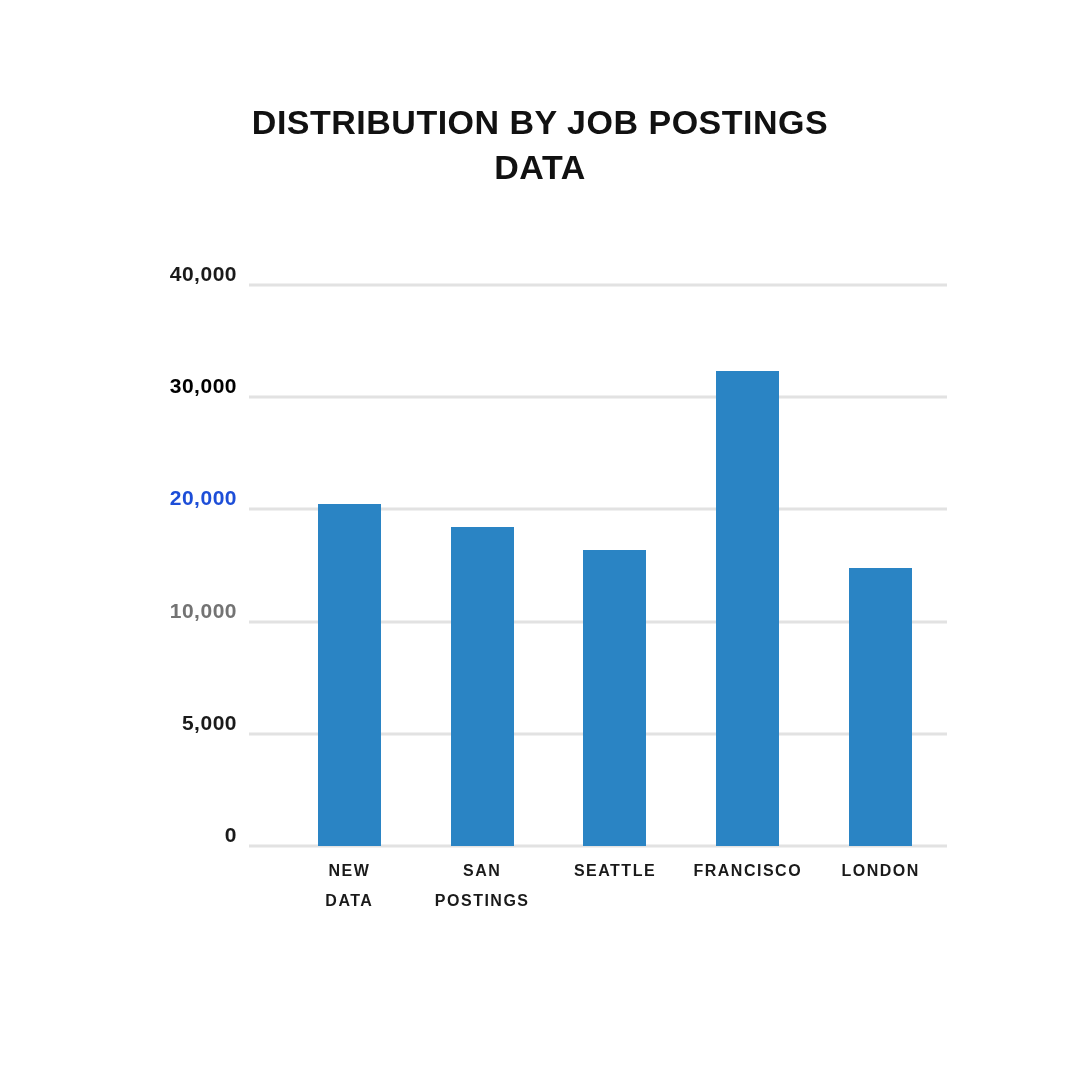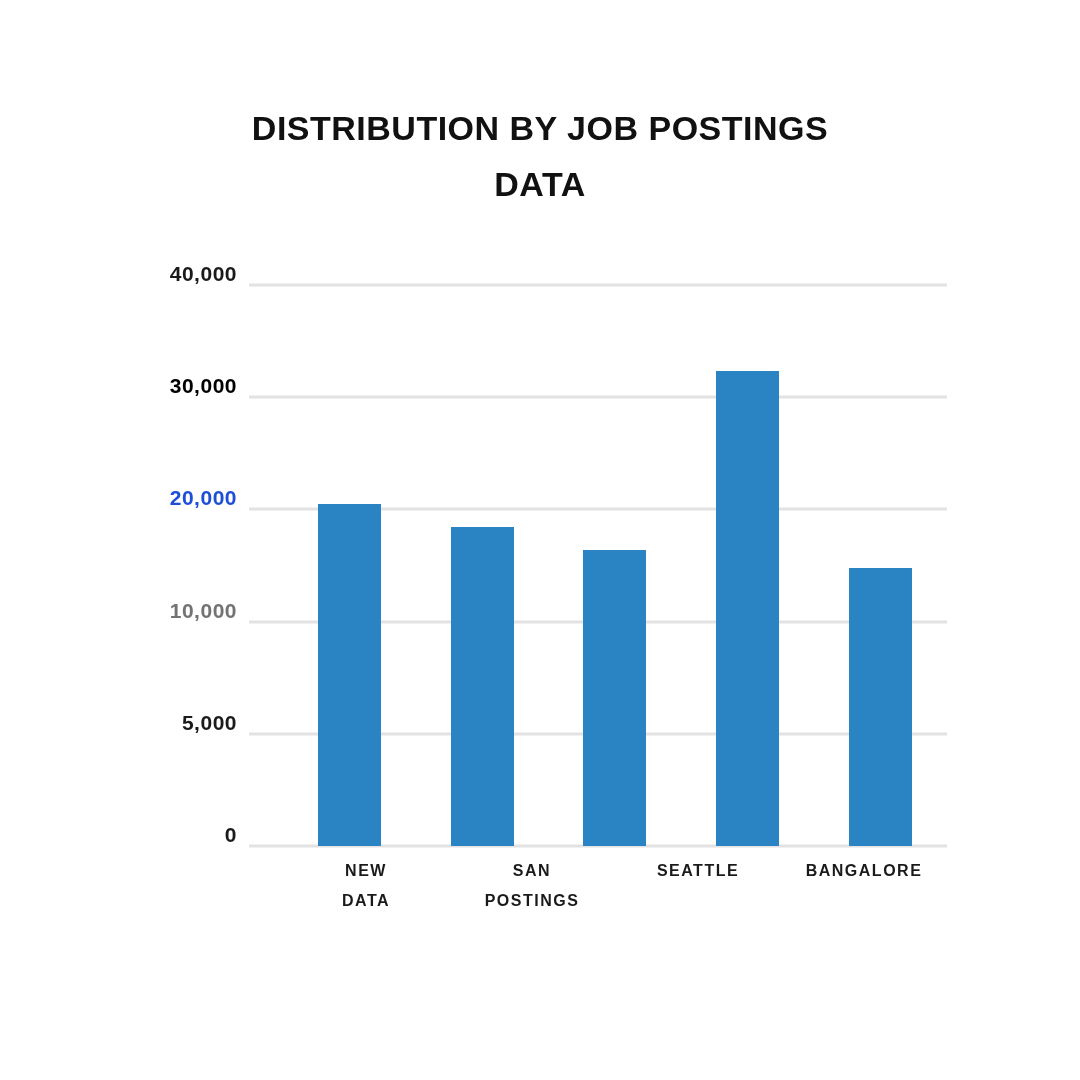--- a/index.html
+++ b/index.html
@@ -10,21 +10,21 @@
     font-family:"Liberation Sans","DejaVu Sans",sans-serif;
     overflow:hidden;
   }
   .chart-title{
     position:absolute;
     top:100px;left:0;right:0;
     margin:0 auto;
     max-width:650px;
     text-align:center;
     font-size:34px;
-    line-height:56px;
+    line-height:45px;
     font-weight:bold;
     letter-spacing:0.5px;
     color:#111111;
   }
   .plot{
     position:absolute;
     left:249px;top:285px;
     width:698px;height:561px;
   }
   .gridline{
@@ -102,16 +102,17 @@
         <div class="bar" style="height: 52.8%; background: rgb(42, 132, 196);"></div>
         <div class="bar" style="height: 84.6%; background: rgb(42, 132, 196);"></div>
         <div class="bar" style="height: 49.6%; background: rgb(42, 132, 196);"></div>
       </div>
     <div class="x-labels" id="xlabel-layer">
         <div class="x-label" style="color: rgb(26, 26, 26);">NEW
 DATA</div>
         <div class="x-label" style="color: rgb(26, 26, 26);">SAN
 POSTINGS</div>
         <div class="x-label" style="color: rgb(26, 26, 26);">SEATTLE</div>
-        <div class="x-label" style="color: rgb(26, 26, 26);">BANGALORE</div>
+        <div class="x-label" style="color: rgb(26, 26, 26);">FRANCISCO</div>
+        <div class="x-label" style="color: rgb(26, 26, 26);">LONDON</div>
       </div>
   </div>
 </div>
 
 </body></html>

